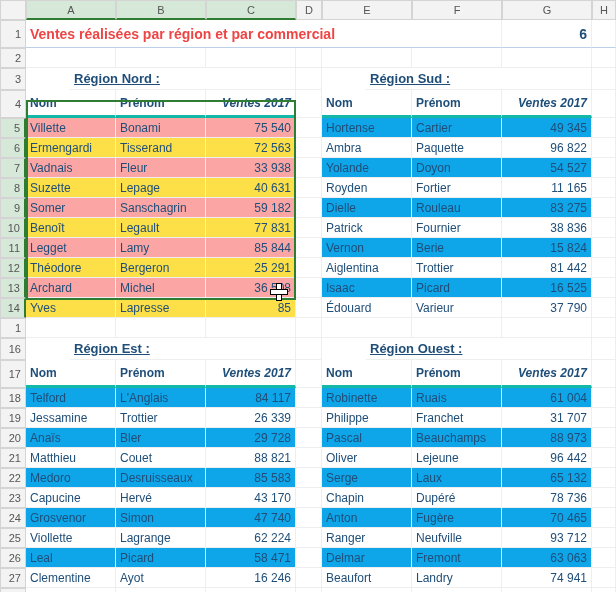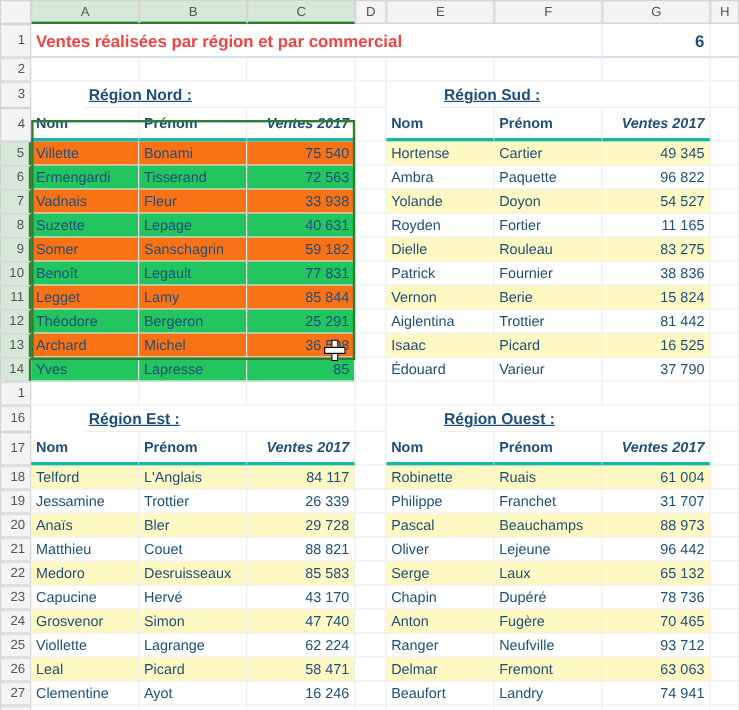--- a/index.html
+++ b/index.html
@@ -56,23 +56,23 @@
     margin-left: 44px;
   }
   .thead {
     color: #1f4e79;
     font-weight: bold;
     border-bottom: 3px solid #14b8a6;
   }
   .thead.num { justify-content: flex-end; font-style: italic; }
   .data { color: #1f4e79; }
   .num { justify-content: flex-end; }
-  .band { background: #fef9c3; }
-  .sel { background: #22c55e; }
-  .sel.band { background: #f97316; }
+  .band { background: #0ea5e9; }
+  .sel { background: #fde047; }
+  .sel.band { background: #fca5a5; }
   .selection-box {
     position: absolute;
     border: 2px solid #2e7d32;
     pointer-events: none;
   }
   .cursor-plus {
     position: absolute;
     width: 16px; height: 16px;
     pointer-events: none;
   }

